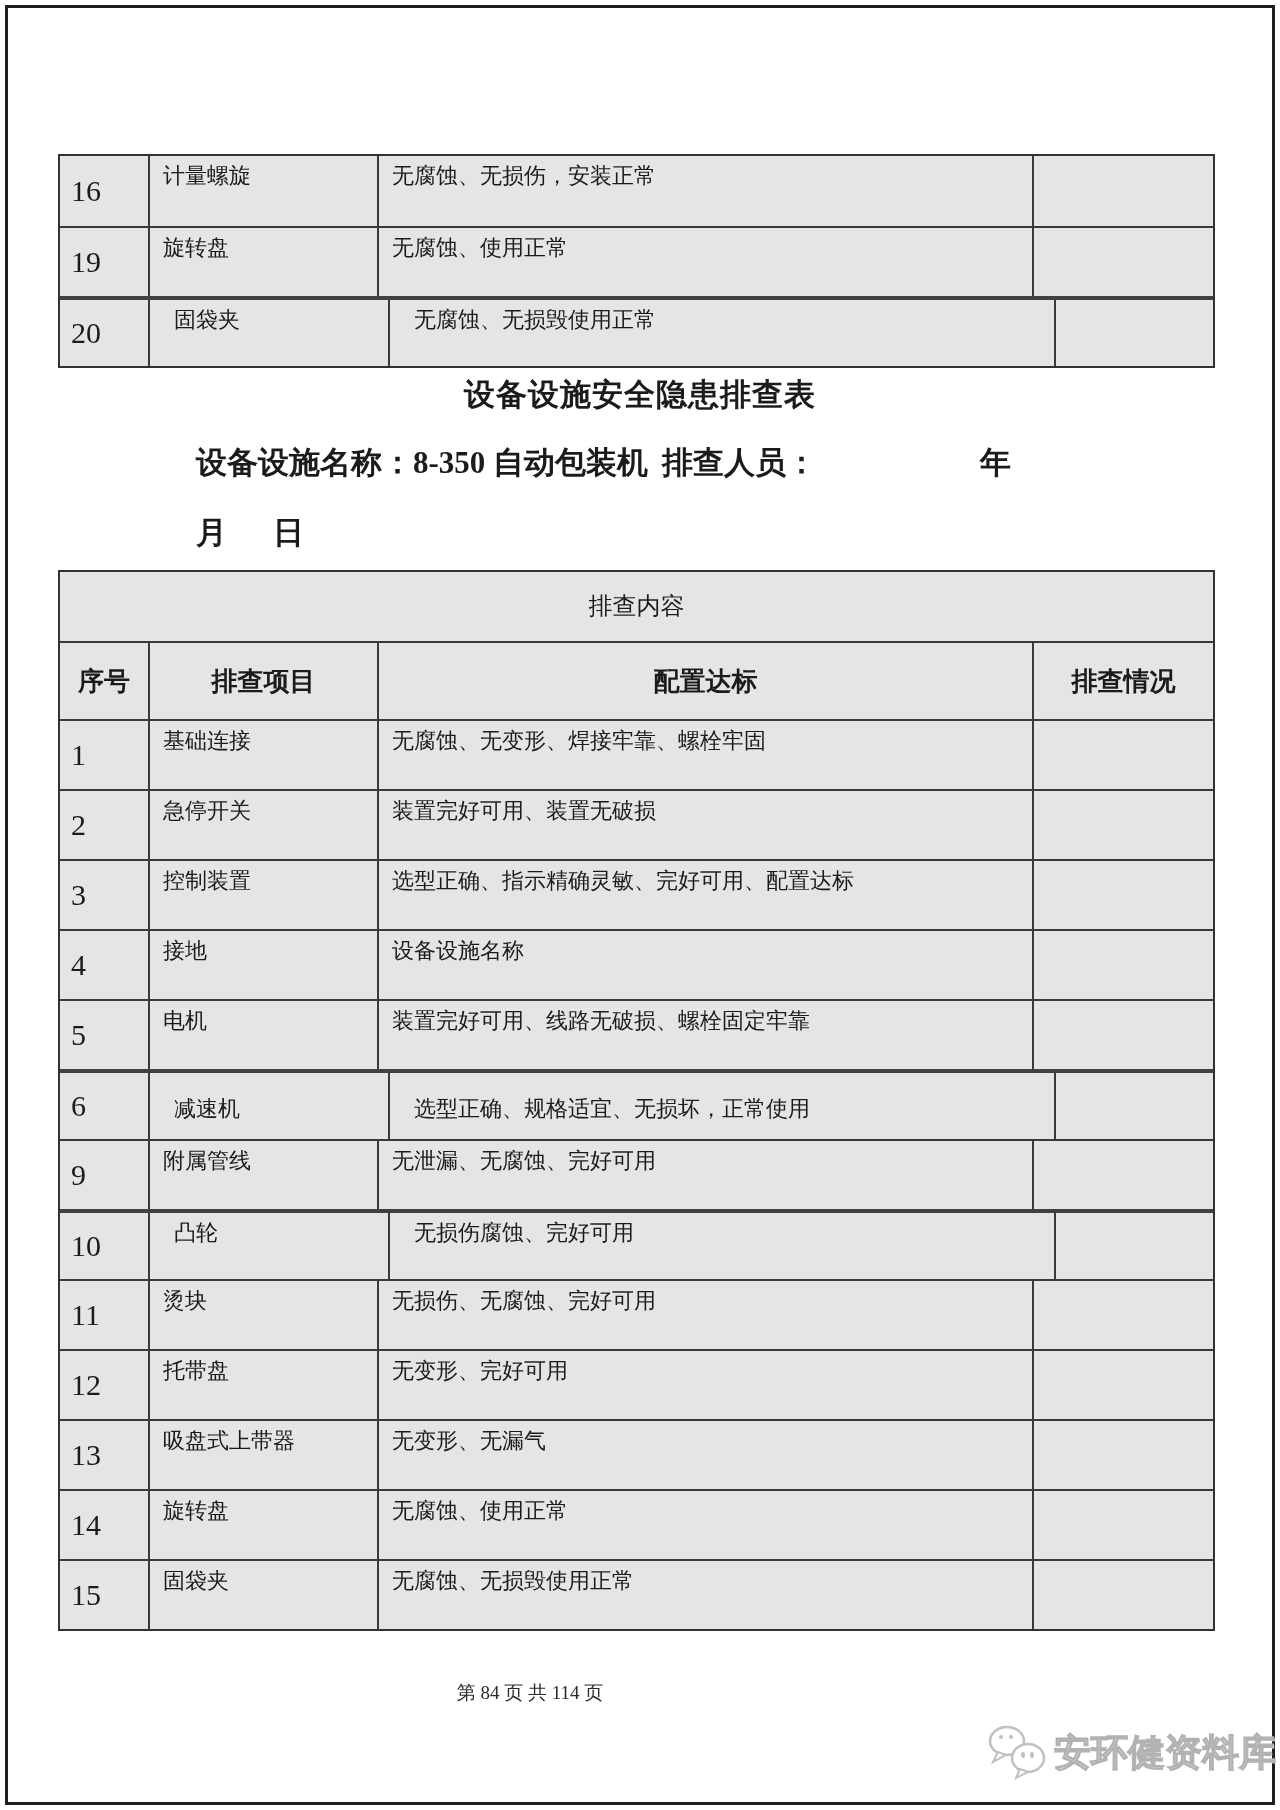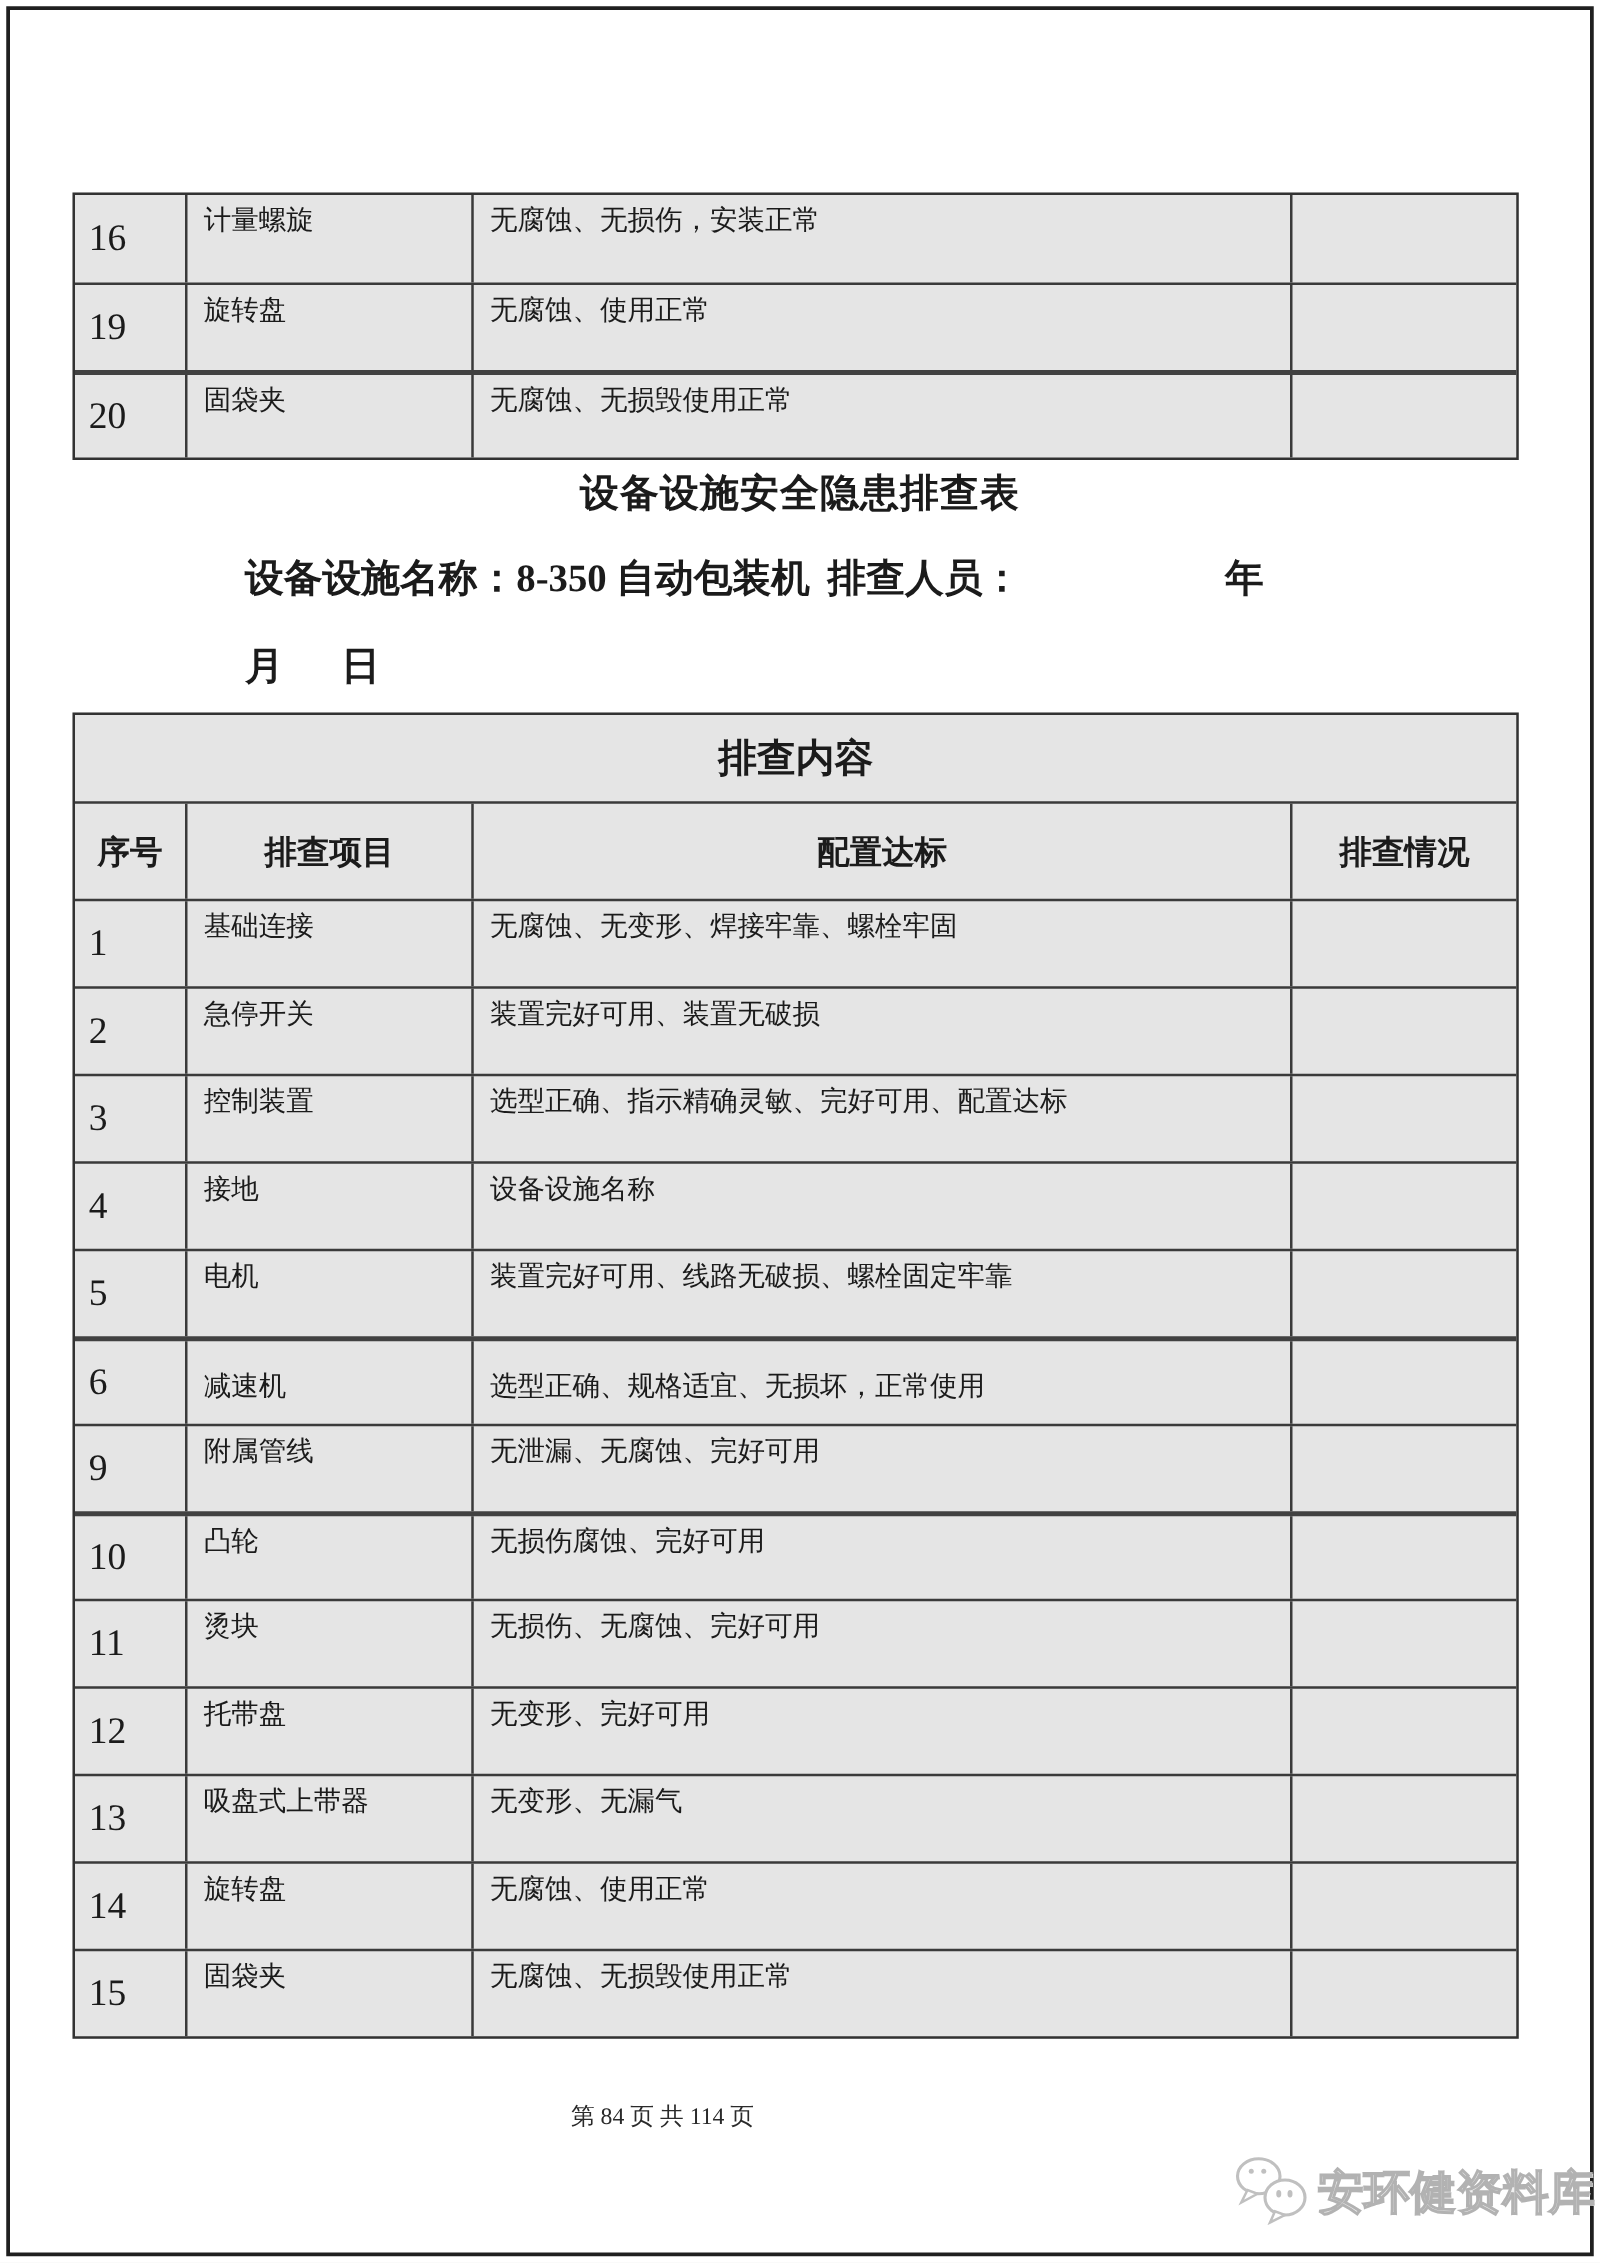--- a/index.html
+++ b/index.html
@@ -28,21 +28,21 @@
     background:#e5e5e5;
   }
   .trow{
     display:grid;
     grid-template-columns:90px 229px 655px 1fr;
     height:70px;
     box-sizing:border-box;
     border-top:2px solid #3a3a3a;
   }
   .trow:first-child{border-top:none;}
-  .trow.thick{border-top-width:4px;border-top-color:#414141;}
+  .trow.thick{border-top-width:4px;border-top-color:#414141;gap:11px;}
   .cell{
     box-sizing:border-box;
     border-right:2px solid #3a3a3a;
     overflow:hidden;
   }
   .cell:last-child{border-right:none;}
   .cell-no{
     display:flex;align-items:center;
     padding-left:11px;
     font-size:30px;
@@ -55,22 +55,22 @@
   }
   .row-centered .cell-item,
   .row-centered .cell-basis{padding-top:23px;}
 
   
   .hrow-section{
     display:block;
     height:69px;
     box-sizing:border-box;
     text-align:center;
-    font-weight:bold;
-    font-size:31px;
+    font-weight:normal;
+    font-size:24px;
     line-height:69px;
   }
   .hrow-cols{
     display:grid;
     grid-template-columns:90px 229px 655px 1fr;
     height:78px;
     box-sizing:border-box;
     border-top:2px solid #3a3a3a;
   }
   .hcell{

